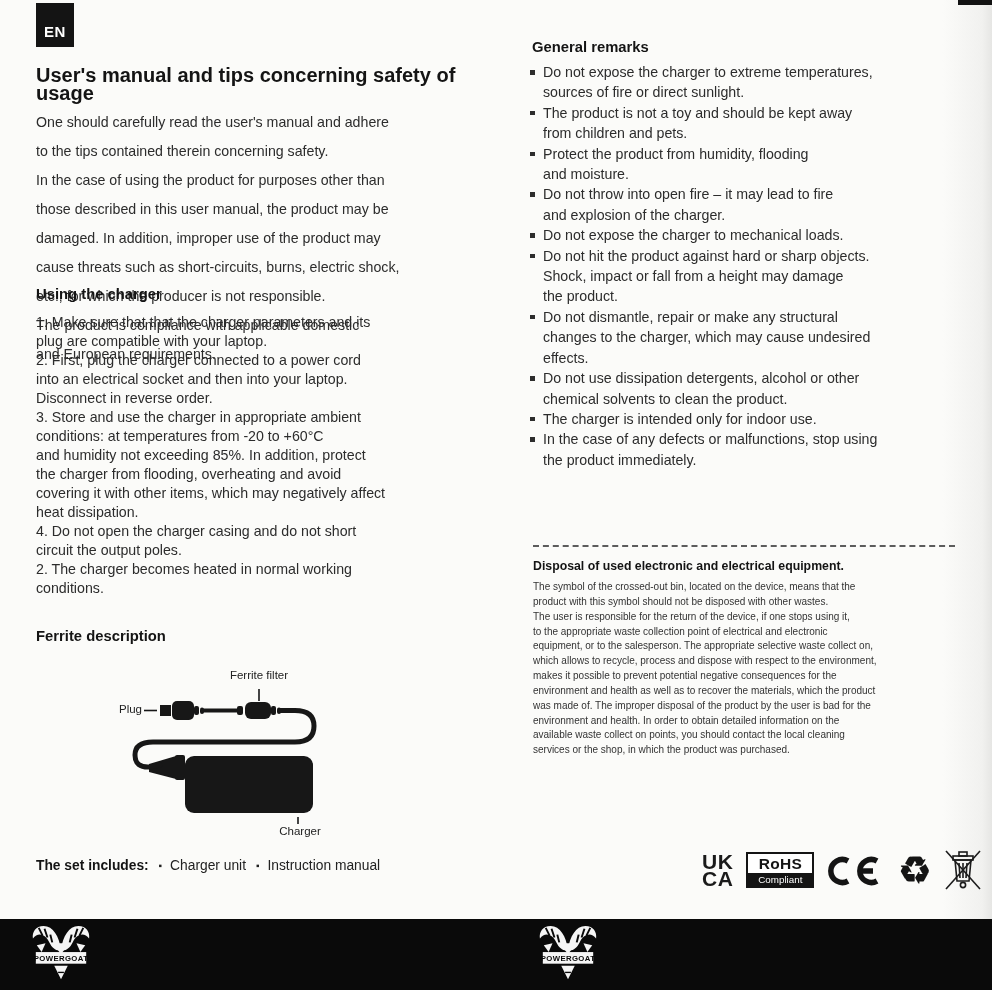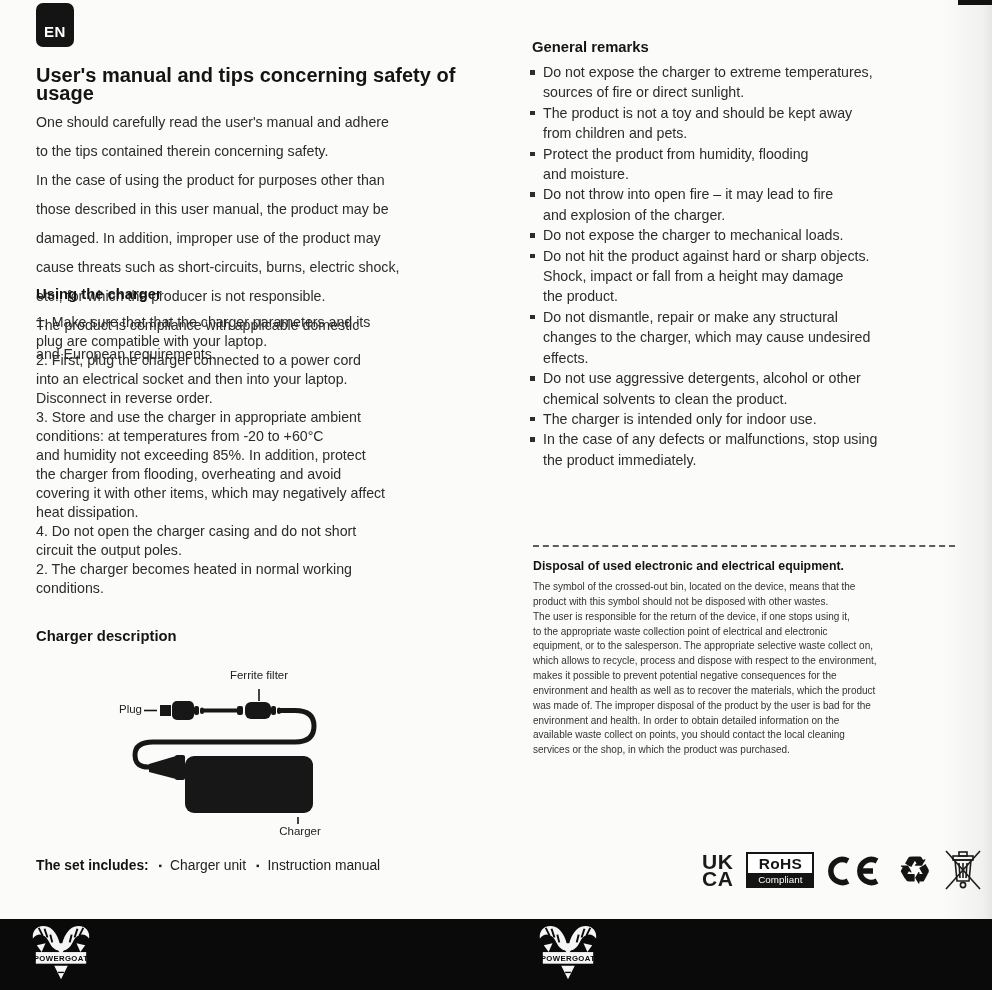--- a/index.html
+++ b/index.html
@@ -14,21 +14,21 @@
     position:absolute;left:0;top:0;width:992px;height:990px;
     background:linear-gradient(to right,#fbfbf9 0 95%, #f1f1ef 99%, #e6e6e4);
   }
   .abs{position:absolute;}
   .artifact{background:#121212;}
 
   
   .en-badge{
     left:36px;top:3px;width:38px;height:44px;background:#141414;
     color:#fff;font-weight:bold;font-size:15px;letter-spacing:.5px;
-    display:flex;align-items:flex-end;justify-content:center;padding-bottom:7px;box-sizing:border-box;border-radius:7px;
+    display:flex;align-items:flex-end;justify-content:center;padding-bottom:7px;box-sizing:border-box;
   }
 
   h1,h2,h3{margin:0;font-weight:bold;color:#141414;}
   .title{left:36px;top:66px;width:440px;font-size:20px;line-height:18px;}
   .h-using{left:36px;top:286px;font-size:14.8px;}
   .h-charger{left:36px;top:628px;font-size:14.8px;}
   .h-general{left:532px;top:39px;font-size:14.8px;}
   .h-disposal{left:533px;top:559px;font-size:12.3px;width:450px;}
 
   .body-text{font-size:14.2px;white-space:pre-line;color:#2c2c2c;}
@@ -111,21 +111,21 @@
 and humidity not exceeding 85%. In addition, protect
 the charger from flooding, overheating and avoid
 covering it with other items, which may negatively affect
 heat dissipation.</p>
     <p class="step">4. Do not open the charger casing and do not short
 circuit the output poles.</p>
     <p class="step">2. The charger becomes heated in normal working
 conditions.</p>
   </div>
 
-  <h2 class="abs h-charger">Charger description</h2>
+  <h2 class="abs h-charger">Ferrite description</h2>
 
   <div class="abs diagram">
     <svg width="420" height="195" viewBox="0 0 420 195">
       <g fill="#171717" stroke="none">
 
         <rect x="124" y="50" width="11" height="11"></rect>
 
         <rect x="136" y="46" width="22" height="19" rx="5"></rect>
 
         <rect x="158" y="51" width="5" height="9" rx="2"></rect>
@@ -191,21 +191,21 @@
         <span class="t">Do not hit the product against hard or sharp objects.
 Shock, impact or fall from a height may damage
 the product.</span>
       </li>
     <li>
         <span class="t">Do not dismantle, repair or make any structural
 changes to the charger, which may cause undesired
 effects.</span>
       </li>
     <li>
-        <span class="t">Do not use aggressive detergents, alcohol or other
+        <span class="t">Do not use dissipation detergents, alcohol or other
 chemical solvents to clean the product.</span>
       </li>
     <li>
         <span class="t">The charger is intended only for indoor use.</span>
       </li>
     <li>
         <span class="t">In the case of any defects or malfunctions, stop using
 the product immediately.</span>
       </li>
   </ul>

